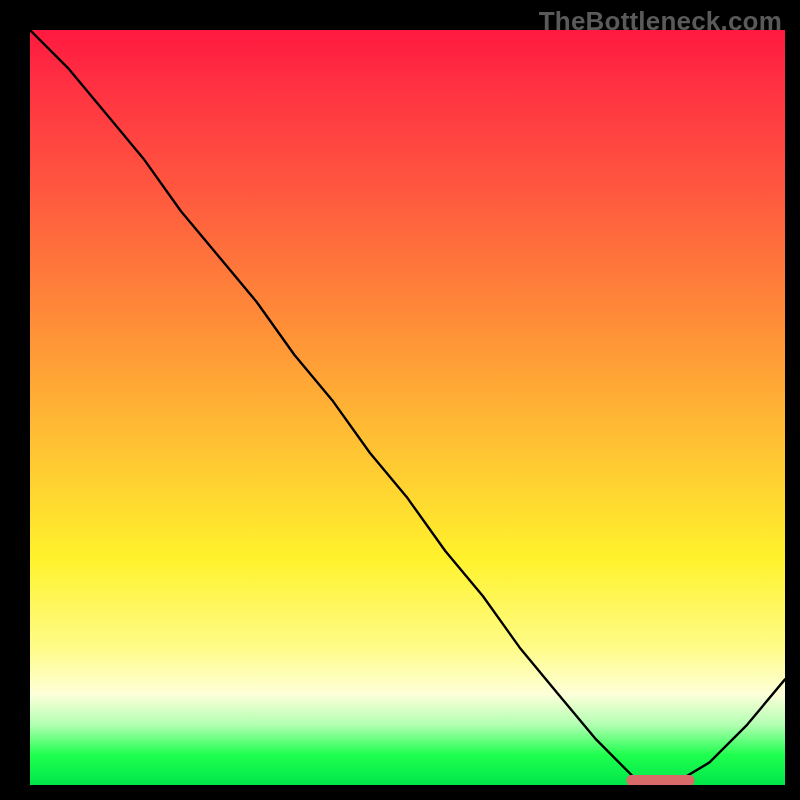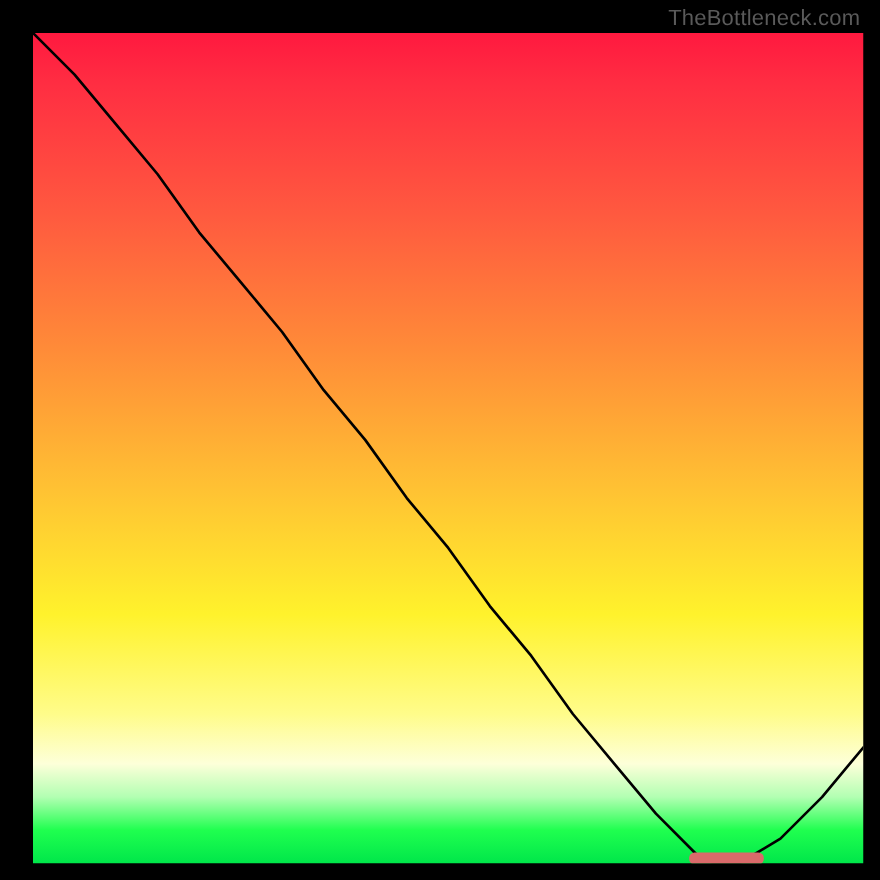--- a/index.html
+++ b/index.html
@@ -14,22 +14,22 @@
   .container {
     position: relative;
     width: 800px;
     height: 800px;
   }
   .watermark {
     position: absolute;
     top: 6px;
     right: 18px;
     color: #5a5a5a;
-    font-size: 20px;
-    font-weight: 400;
+    font-size: 26px;
+    font-weight: 700;
     letter-spacing: 0.2px;
     z-index: 10;
   }
   .plot-area {
     position: absolute;
     left: 30px;
     top: 30px;
     width: 755px;
     height: 755px;
     overflow: hidden;

